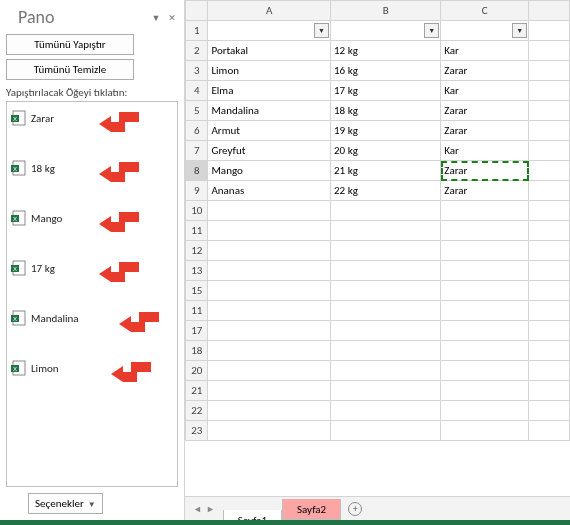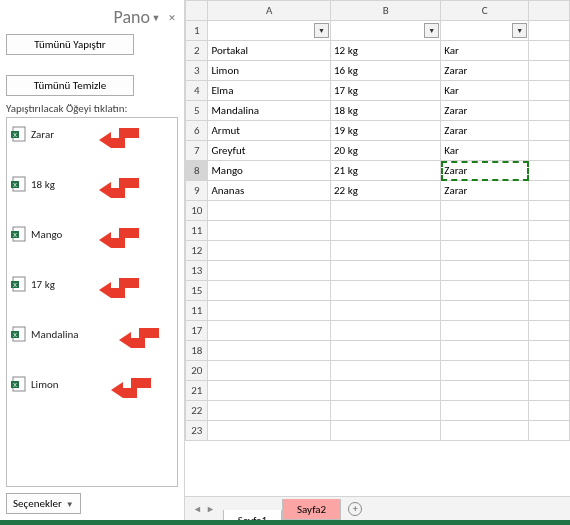--- a/index.html
+++ b/index.html
@@ -16,39 +16,39 @@
   .pano-pane {
     width: 185px;
     border-right: 1px solid #d4d4d4;
     padding: 4px 6px 6px 6px;
     display: flex;
     flex-direction: column;
     position: relative;
   }
   .pano-header {
     display: flex;
-    justify-content: flex-end;
+    justify-content: space-between;
     align-items: center;
     padding: 2px 0 6px 0;
     margin-left: 12px;
   }
   .pano-title {
     font-size: 18px;
     color: #777;
     font-weight: 400;
   }
   .pano-ctrls { display: flex; gap: 4px; }
   .pano-ctrl {
     color: #777;
     font-size: 9px;
     width: 12px; height: 12px;
     cursor: pointer;
     display: flex; align-items: center; justify-content: center;
   }
-  .pano-btnrow { display: flex; flex-direction: column; gap: 20px; margin-bottom: 6px; }
+  .pano-btnrow { display: flex; flex-direction: column; gap: 4px; margin-bottom: 6px; }
   .pano-btn {
     border: 1px solid #adadad;
     background: #fdfdfd;
     font-size: 11px;
     padding: 3px 6px;
     cursor: pointer;
     font-family: inherit;
     width: 128px;
   }
   .pano-label { font-size: 11px; color: #444; margin-bottom: 2px; }
@@ -86,20 +86,21 @@
   .options-btn {
     border: 1px solid #adadad;
     background: #fdfdfd;
     font-size: 11px;
     padding: 3px 6px;
     cursor: pointer;
     font-family: inherit;
     display: flex;
     align-items: center;
     gap: 4px;
+    margin-left: 22px;
   }
   .caret { font-size: 8px; color: #555; }
   
   .sheet-area {
     flex: 1;
     display: flex;
     flex-direction: column;
     position: relative;
     overflow: hidden;
   }

